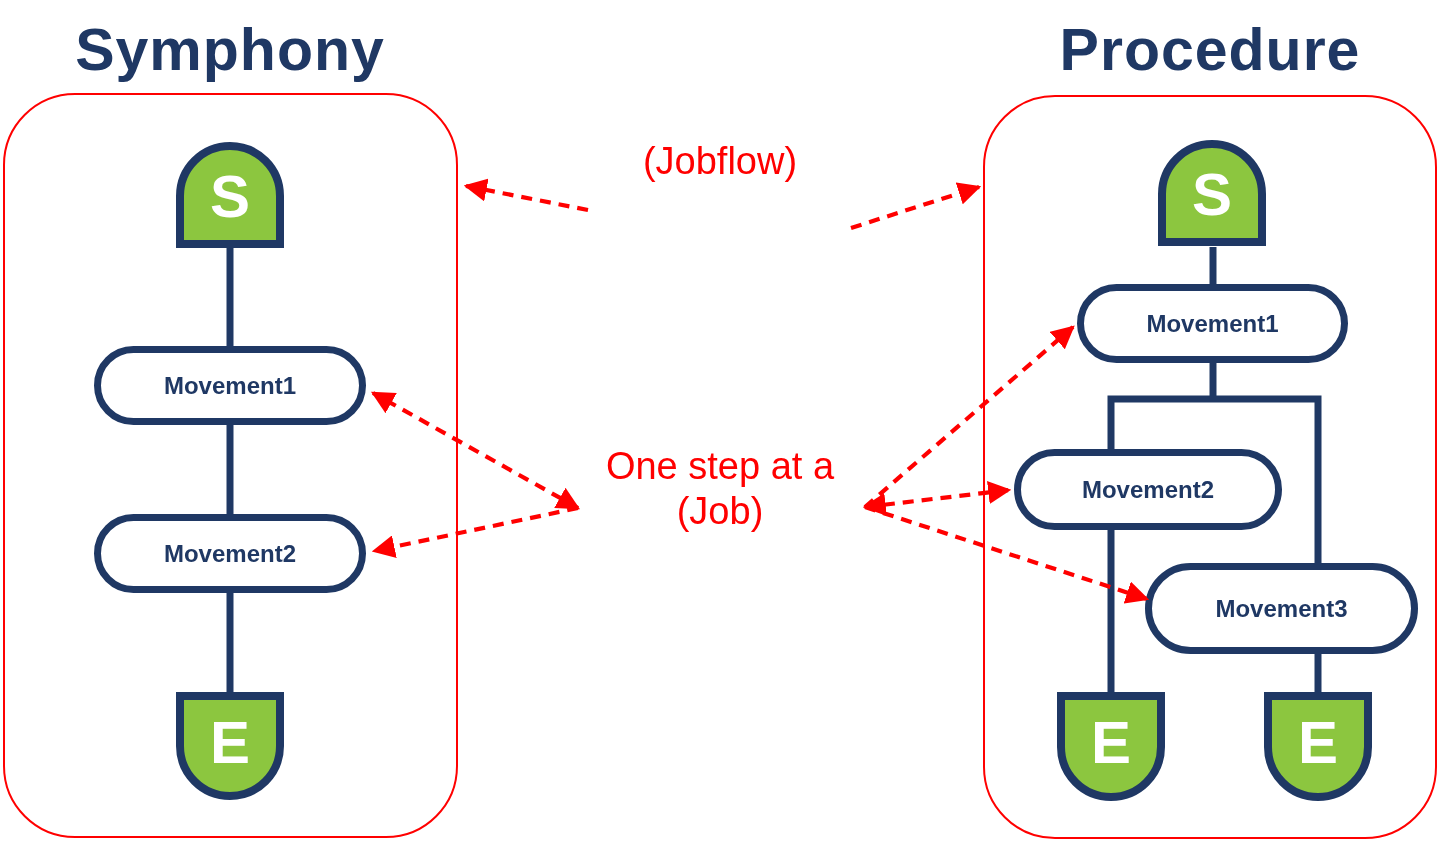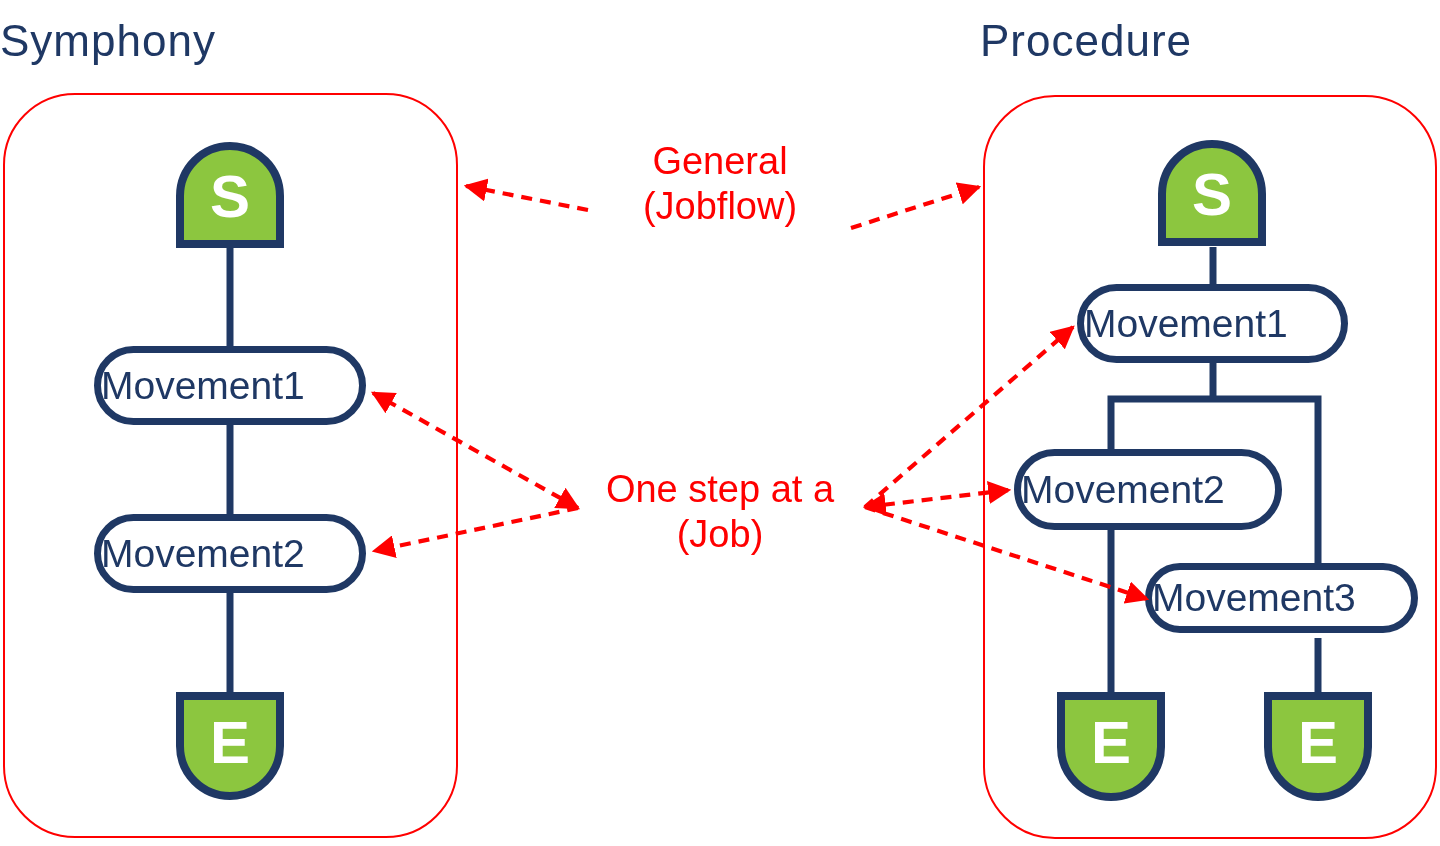--- a/index.html
+++ b/index.html
@@ -18,22 +18,22 @@
   .container-box{
     position:absolute;box-sizing:border-box;
     border:2.5px solid var(--red);
     border-radius:72px;background:transparent;z-index:0;
   }
   #sym-box{left:3px;top:93px;width:455px;height:745px;}
   #con-box{left:983px;top:95px;width:454px;height:744px;}
 
   
   .diagram-title{
-    position:absolute;color:var(--navy);font-weight:normal;
-    font-size:44px;letter-spacing:1px;text-align:left;z-index:2;
+    position:absolute;color:var(--navy);font-weight:bold;
+    font-size:59px;letter-spacing:1px;text-align:center;z-index:2;
   }
   #sym-title{left:0px;top:16px;width:460px;}
   #con-title{left:980px;top:16px;width:460px;}
 
   
   .node-start,.node-end{
     position:absolute;box-sizing:border-box;z-index:2;
     background:var(--green);border:8px solid var(--navy);
     color:var(--white);font-weight:bold;font-size:60px;
     display:flex;align-items:center;justify-content:center;
@@ -43,36 +43,36 @@
   #sym-start{left:176px;top:142px;width:108px;height:106px;}
   #sym-end{left:176px;top:692px;width:108px;height:108px;}
   #con-start{left:1158px;top:140px;width:108px;height:106px;}
   #con-end-1{left:1057px;top:692px;width:108px;height:109px;}
   #con-end-2{left:1264px;top:692px;width:108px;height:109px;}
 
   
   .pill{
     position:absolute;box-sizing:border-box;z-index:2;
     background:var(--white);border:7px solid var(--navy);border-radius:50px;
-    color:var(--navy);font-weight:normal;font-size:39px;
-    display:flex;align-items:center;
+    color:var(--navy);font-weight:bold;font-size:24px;
+    display:flex;align-items:center;justify-content:center;
   }
   #sym-m1{left:94px;top:346px;width:272px;height:79px;}
   #sym-m2{left:94px;top:514px;width:272px;height:79px;}
   #con-m1{left:1077px;top:284px;width:271px;height:79px;}
   #con-m2{left:1014px;top:449px;width:268px;height:81px;}
-  #con-m3{left:1145px;top:563px;width:273px;height:70px;}
+  #con-m3{left:1145px;top:563px;width:273px;height:91px;}
 
   
   .red-note{
     position:absolute;color:var(--red);z-index:2;
     font-size:38px;line-height:45px;text-align:center;width:320px;
   }
   #note-jobflow{left:560px;top:139px;}
-  #note-job{left:560px;top:444px;margin-top:23px;}
+  #note-job{left:560px;top:444px;}
 
   
   svg.overlay{position:absolute;left:0;top:0;pointer-events:none;}
   #connector-layer{z-index:1;}
   #arrow-layer{z-index:3;}
   .navy-line{stroke:var(--navy);stroke-width:7;fill:none;}
   .red-dash{stroke:var(--red);stroke-width:4.2;fill:none;stroke-dasharray:11 8;}
   .arrow-fill{fill:var(--red);}
 </style>
 </head>
@@ -121,21 +121,20 @@
   <span>Movement3</span>
 </div>
 <div class="node-end" id="con-end-1">
   <span>E</span>
 </div>
 <div class="node-end" id="con-end-2">
   <span>E</span>
 </div>
 
 <div class="red-note" id="note-jobflow">
-  <div>General</div>
   <div>(Jobflow)</div>
 </div>
 <div class="red-note" id="note-job">
   <div>One step at a</div>
   <div>(Job)</div>
 </div>
 
 <svg class="overlay" id="arrow-layer" width="1440" height="846" viewBox="0 0 1440 846">
   <defs>
     <marker id="ah" viewBox="0 0 10 10" refX="9" refY="5" markerWidth="5.5" markerHeight="5.5" orient="auto-start-reverse">

